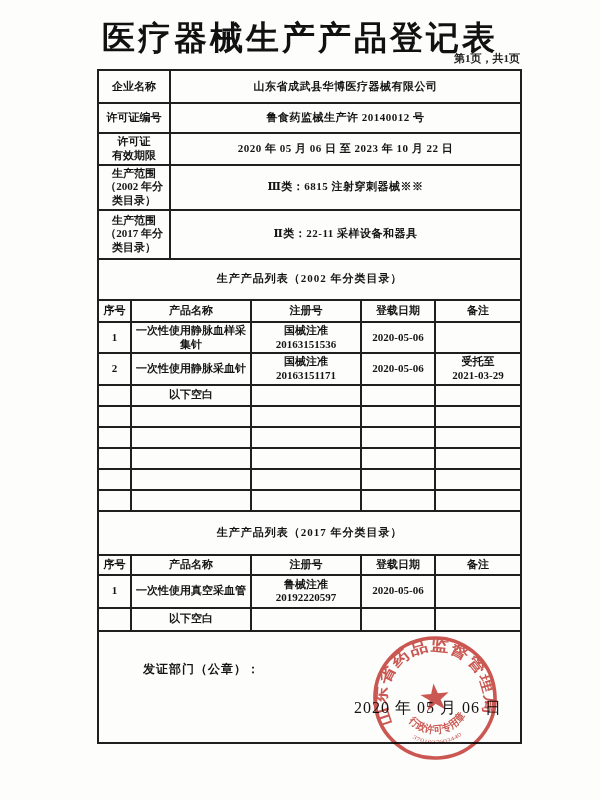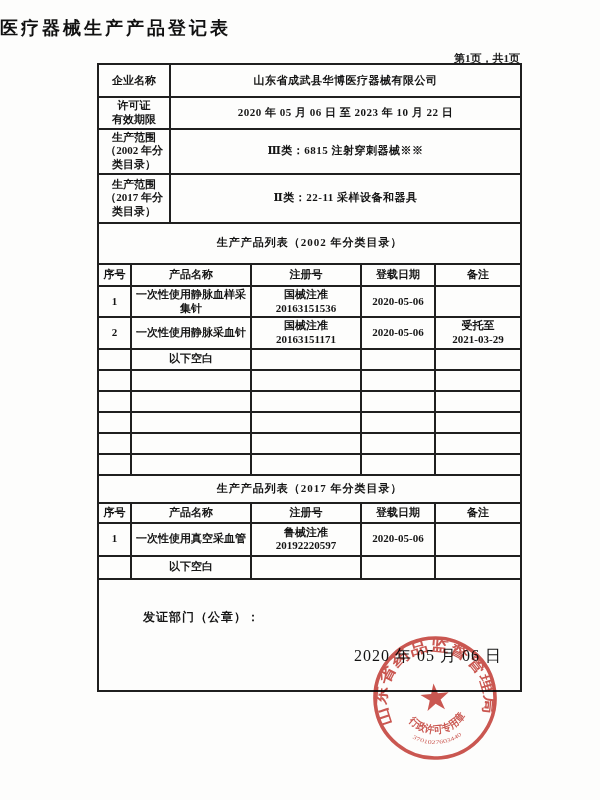--- a/index.html
+++ b/index.html
@@ -8,30 +8,30 @@
     background:#fdfdfc;
     font-family:"Liberation Serif","DejaVu Serif",serif;
     color:#1d1d1d;
     overflow:hidden;
     position:relative;
   }
   .sheet { position:absolute; inset:0; background:#fdfdfc; }
 
   .doc-title {
     position:absolute; top:16px; left:0; width:600px;
-    font-size:18px; font-weight:bold;
+    text-align:center; font-size:33px; font-weight:bold;
     letter-spacing:3px; color:#111;
   }
   .page-info {
     position:absolute; top:51px; right:80px;
     font-size:11px; font-weight:bold; color:#222;text-align:center;
   }
 
   table.reg {
-    position:absolute; left:97px; top:63px; width:423px;
+    position:absolute; left:97px; top:69px; width:423px;
     border-collapse:collapse; table-layout:fixed;
   }
   table.reg td, table.reg th {
     border:2px solid #1f1f1f;
     font-size:11px; font-weight:bold; color:#141414;
     text-align:center; vertical-align:middle;
     padding:1px 2px;
     line-height:1.25;
   }
   .ml { white-space:pre-line; }
@@ -80,20 +80,24 @@
       <col style="width:110px">
         <col style="width:74px">
         <col style="width:86px">
     </colgroup>
 
     <tbody>
         <tr style="height:33px">
       <td colspan="2" class="lbl ml">企业名称</td>
       <td colspan="4" class="val">山东省成武县华博医疗器械有限公司</td>
     </tr>
+    <tr style="height:30px">
+      <td colspan="2" class="lbl ml">许可证编号</td>
+      <td colspan="4" class="val">鲁食药监械生产许 20140012 号</td>
+    </tr>
     <tr style="height:29px">
       <td colspan="2" class="lbl ml">许可证
 有效期限</td>
       <td colspan="4" class="val">2020 年 05 月 06 日  至 2023 年 10 月 22 日</td>
     </tr>
     <tr style="height:41px">
       <td colspan="2" class="lbl ml">生产范围
 （2002 年分
 类目录）</td>
       <td colspan="4" class="val">Ⅲ类：6815 注射穿刺器械※※</td>
@@ -168,21 +172,21 @@
           <td></td>
     </tr>
     <tr class="empty-row">
       <td></td>
           <td colspan="2"></td>
           <td></td>
           <td></td>
           <td></td>
     </tr>
 
-    <tr style="height:28px">
+    <tr style="height:44px">
       <td colspan="6" class="section-title">生产产品列表（2017 年分类目录）</td>
     </tr>
     <tr style="height:20px">
       <th class="col-h">序号</th>
       <th class="col-h" colspan="2">产品名称</th>
       <th class="col-h">注册号</th>
       <th class="col-h">登载日期</th>
       <th class="col-h">备注</th>
     </tr>
     <tr style="height:33px">

